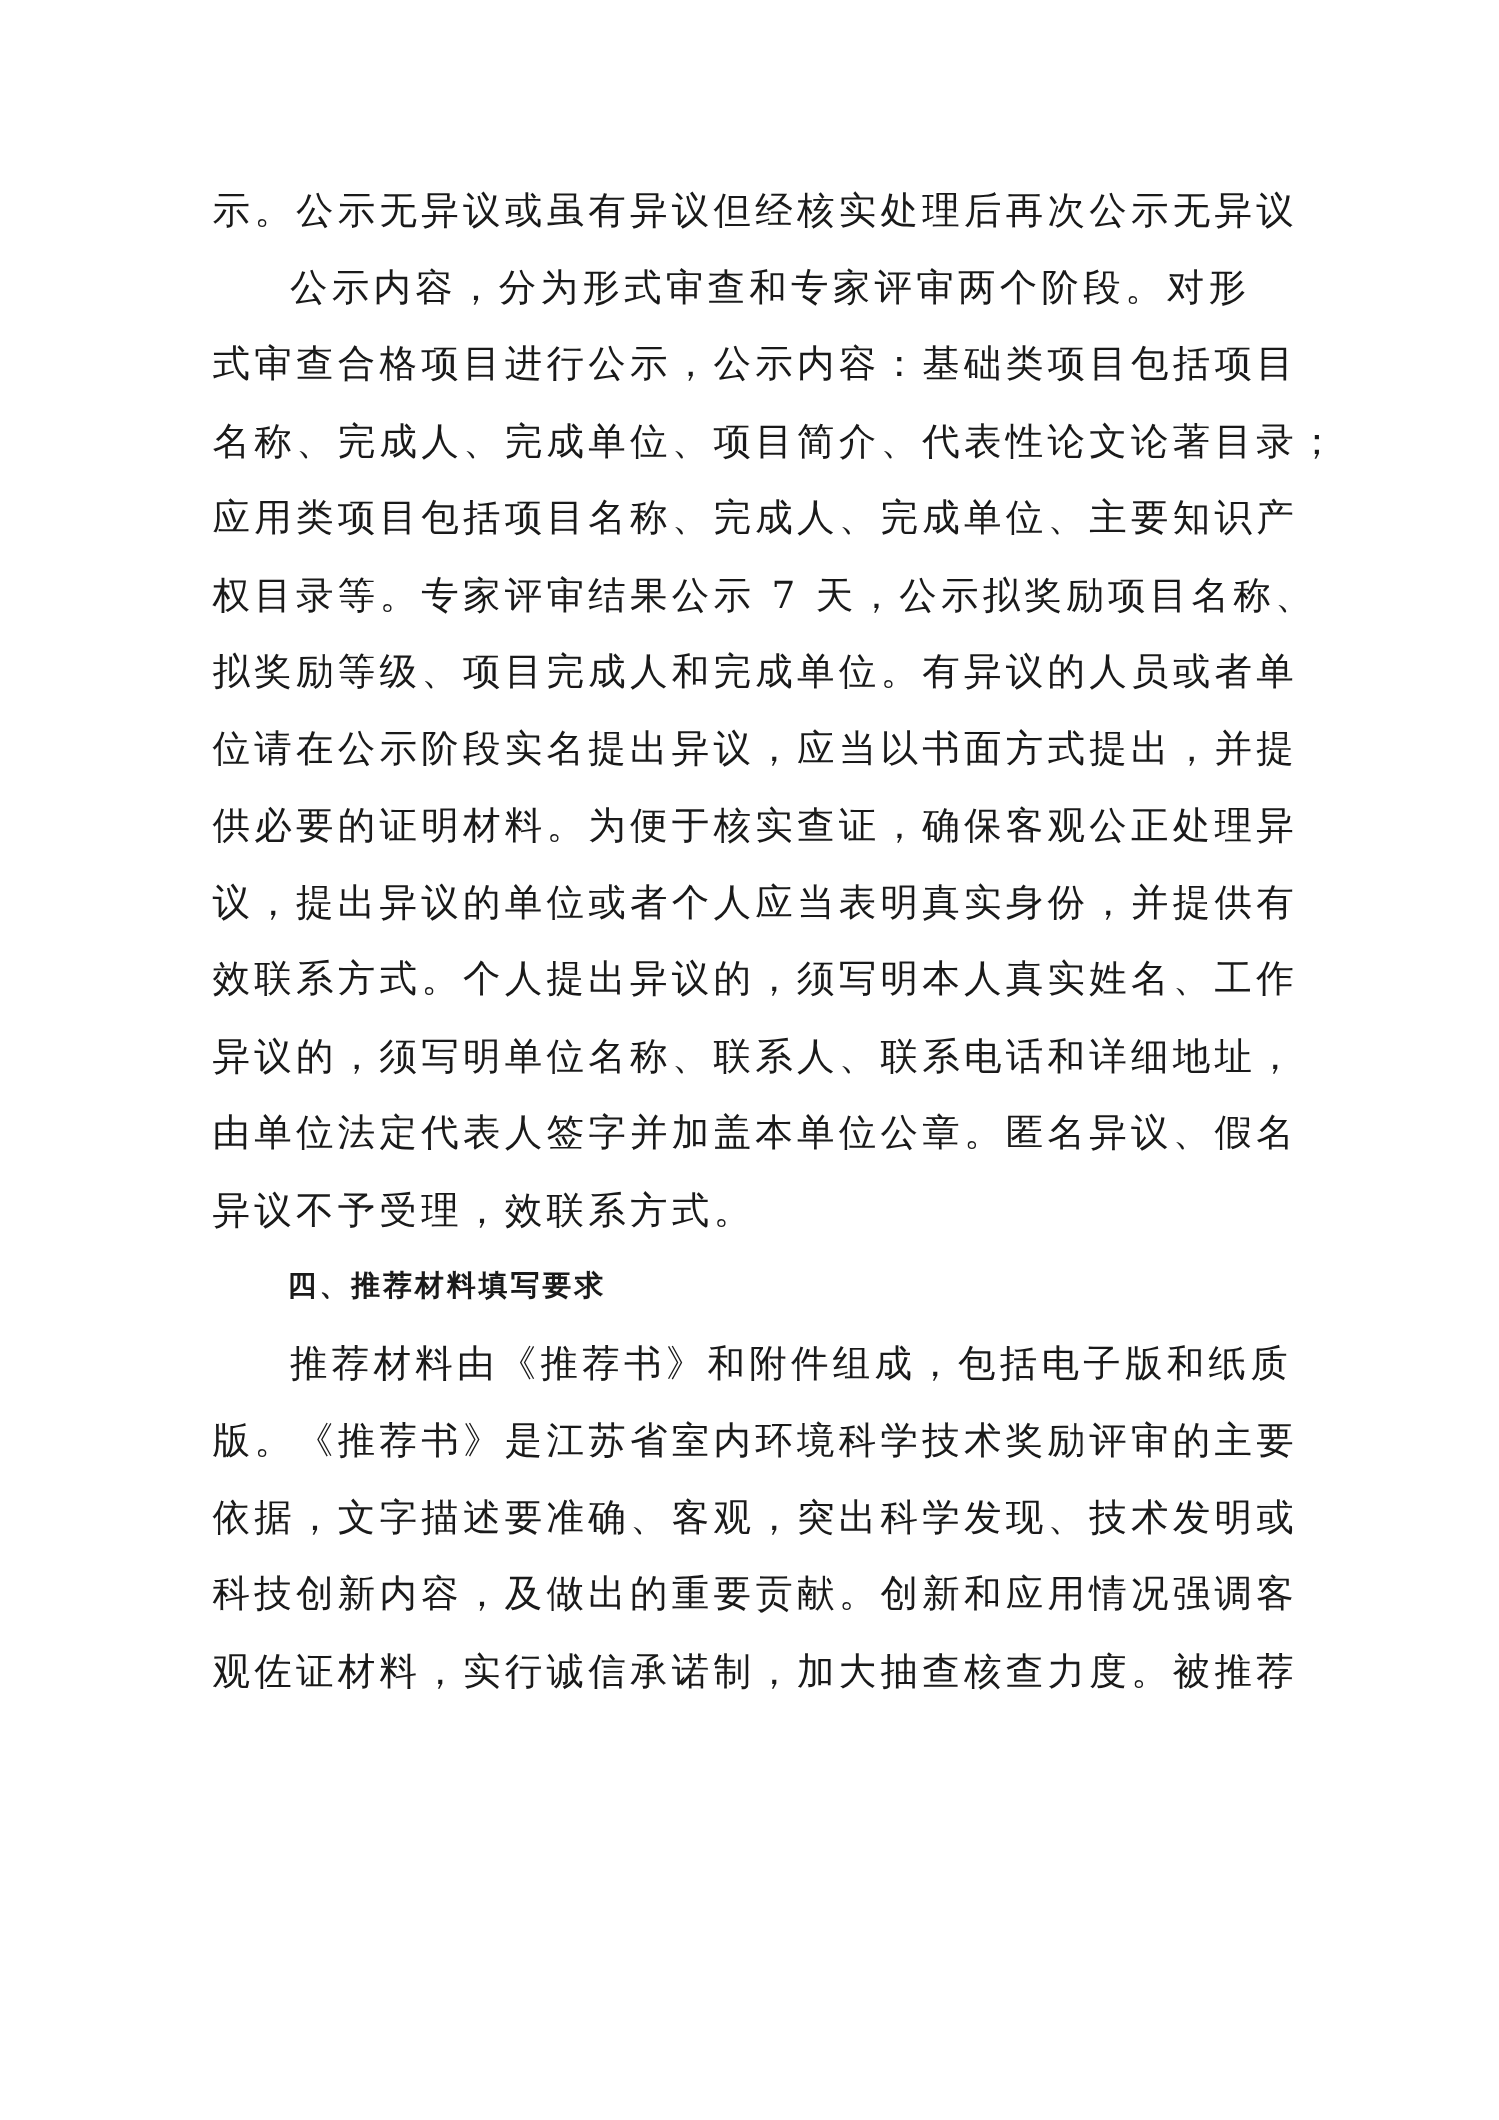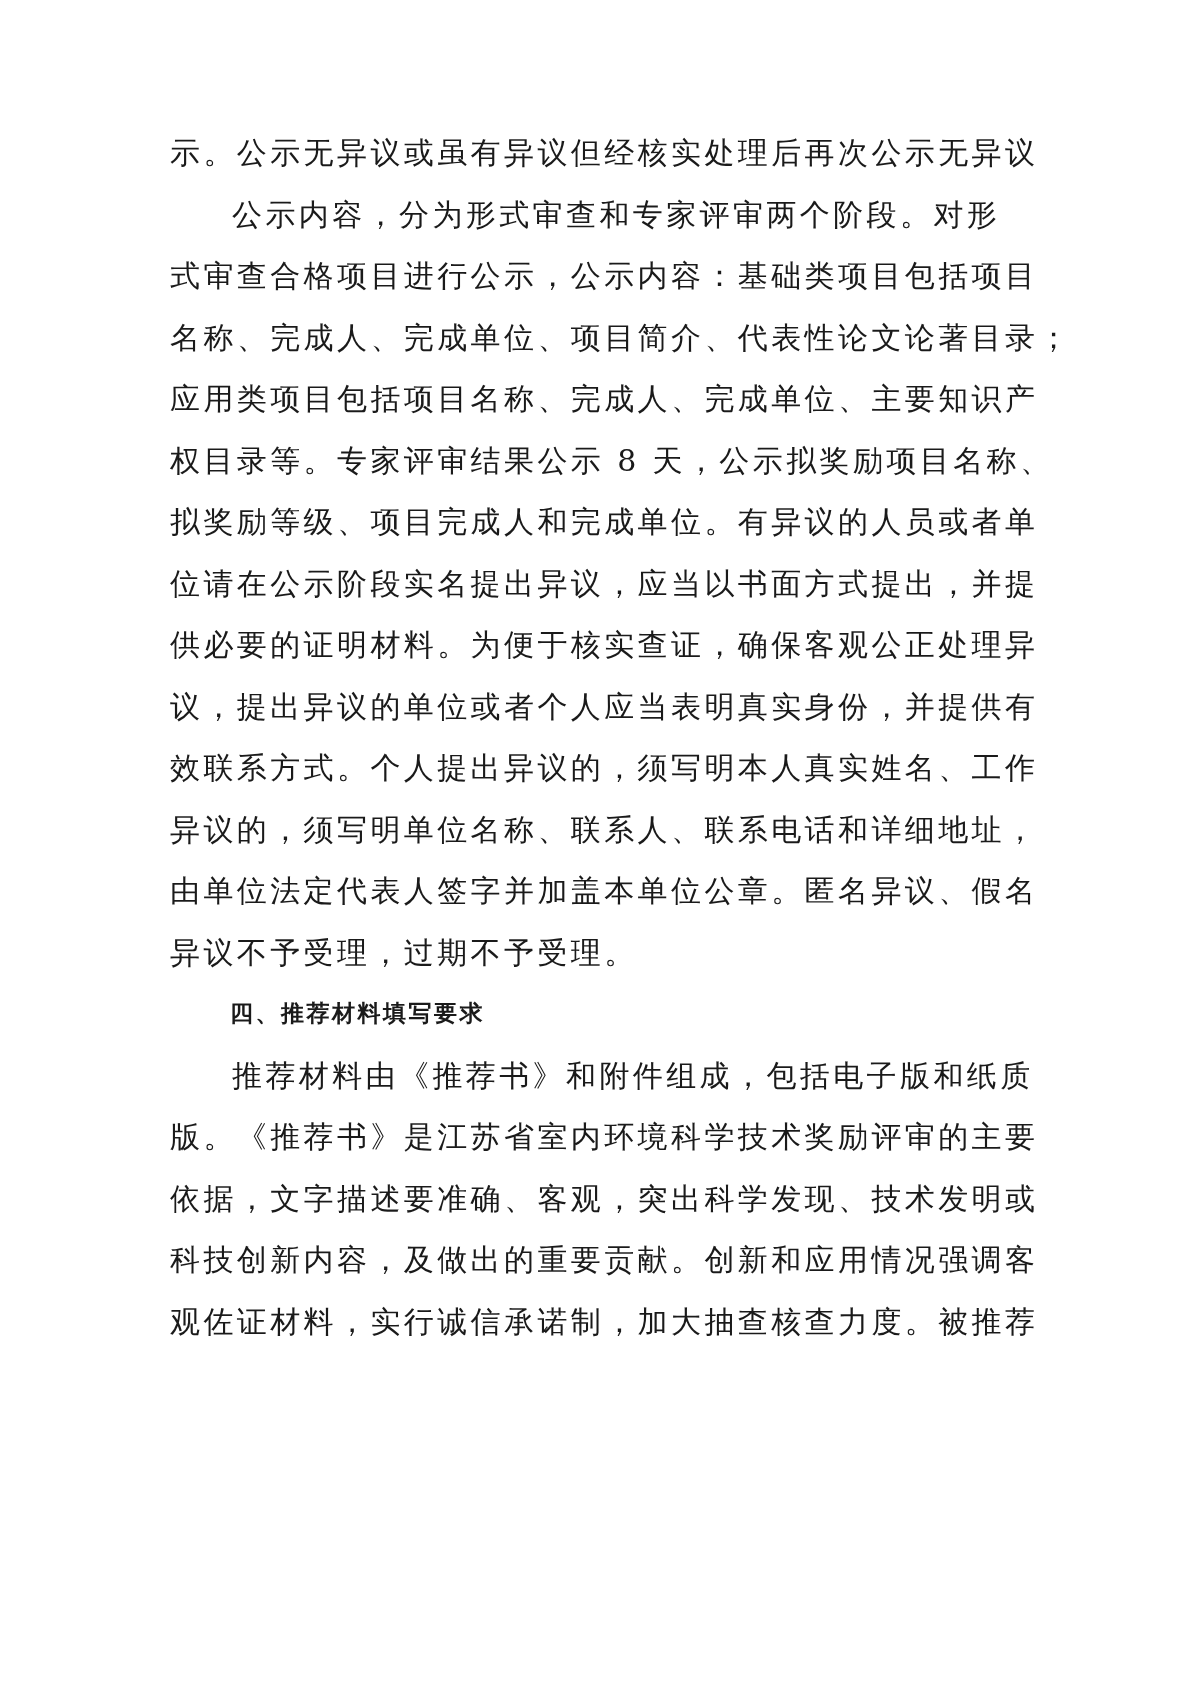--- a/index.html
+++ b/index.html
@@ -11,21 +11,21 @@
       width: 1199px;
       height: 1696px;
       position: relative;
       overflow: hidden;
       font-family: "DejaVu Serif", "Liberation Serif", serif;
       color: #1a1a1a;
     }
     .page {
       position: absolute;
       left: 170px;
-      top: 122px;
+      top: 138px;
       width: 772px;
     }
     .line {
       height: 61.5px;
       line-height: 61.5px;
       font-size: 30px;
       letter-spacing: 3.4px;
       white-space: nowrap;
       overflow: visible;
     }
@@ -50,29 +50,29 @@
 
   <div>
     <div class="line">示。公示无异议或虽有异议但经核实处理后再次公示无异议</div>
   </div>
 
   <div>
     <div class="line indent">公示内容，分为形式审查和专家评审两个阶段。对形</div>
     <div class="line">式审查合格项目进行公示，公示内容：基础类项目包括项目</div>
     <div class="line">名称、完成人、完成单位、项目简介、代表性论文论著目录；</div>
     <div class="line">应用类项目包括项目名称、完成人、完成单位、主要知识产</div>
-    <div class="line">权目录等。专家评审结果公示 8 天，公示拟奖励项目名称、</div>
+    <div class="line">权目录等。专家评审结果公示 7 天，公示拟奖励项目名称、</div>
     <div class="line">拟奖励等级、项目完成人和完成单位。有异议的人员或者单</div>
     <div class="line">位请在公示阶段实名提出异议，应当以书面方式提出，并提</div>
     <div class="line">供必要的证明材料。为便于核实查证，确保客观公正处理异</div>
     <div class="line">议，提出异议的单位或者个人应当表明真实身份，并提供有</div>
     <div class="line">效联系方式。个人提出异议的，须写明本人真实姓名、工作</div>
     <div class="line">异议的，须写明单位名称、联系人、联系电话和详细地址，</div>
     <div class="line">由单位法定代表人签字并加盖本单位公章。匿名异议、假名</div>
-    <div class="line">异议不予受理，过期不予受理。</div>
+    <div class="line">异议不予受理，效联系方式。</div>
   </div>
 
   <div class="heading">四、推荐材料填写要求</div>
 
   <div>
     <div class="line indent">推荐材料由《推荐书》和附件组成，包括电子版和纸质</div>
     <div class="line">版。《推荐书》是江苏省室内环境科学技术奖励评审的主要</div>
     <div class="line">依据，文字描述要准确、客观，突出科学发现、技术发明或</div>
     <div class="line">科技创新内容，及做出的重要贡献。创新和应用情况强调客</div>
     <div class="line">观佐证材料，实行诚信承诺制，加大抽查核查力度。被推荐</div>

